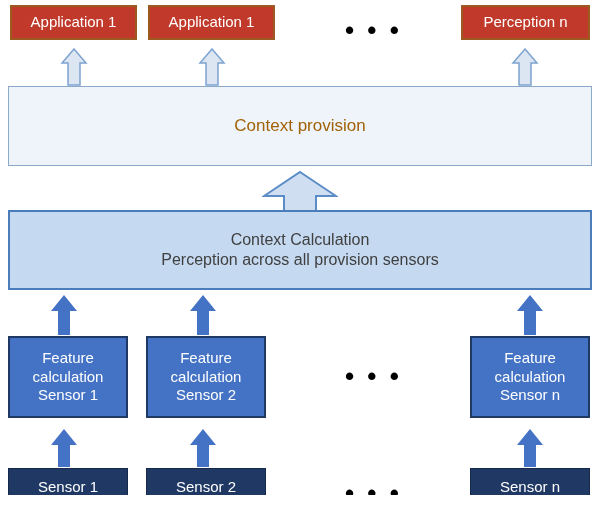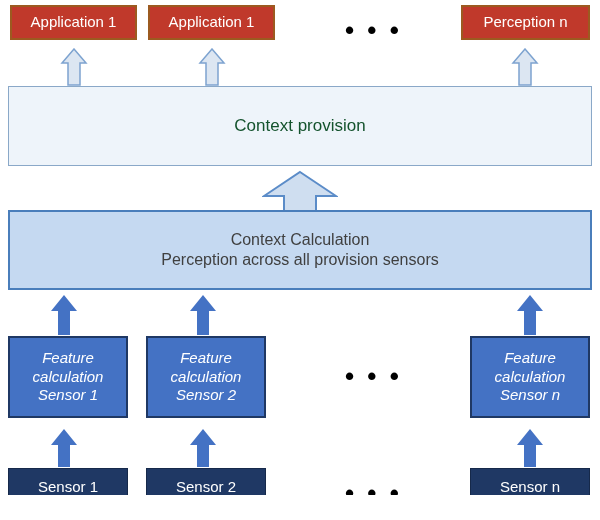--- a/index.html
+++ b/index.html
@@ -29,41 +29,41 @@
     background: #c0392b;
     border: 2px solid #9c5a20;
     color: #ffffff;
     font-size: 15px;
     height: 35px;
   }
   
   .context-provision {
     background: #eef4fa;
     border: 1px solid #8aa8c8;
-    color: #14532d;
+    color: #a16207;
     font-size: 17px;
   }
   
   .context-calculation {
     background: #c5d9f1;
     border: 2px solid #4a7ebb;
     color: #404040;
     font-size: 16px;
     flex-direction: column;
   }
   .context-calculation .line { display: block; }
   
   .feature-box {
     background: #4472c4;
     border: 2px solid #1f3864;
     color: #ffffff;
     font-size: 15px;
     flex-direction: column;
   }
-  .feature-box .line { display: block; font-style: italic; }
+  .feature-box .line { display: block; }
   
   .sensor-box {
     background: #1f3864;
     border: 1px solid #16294a;
     color: #ffffff;
     font-size: 15px;
     height: 38px;
   }
   
   .ellipsis {

